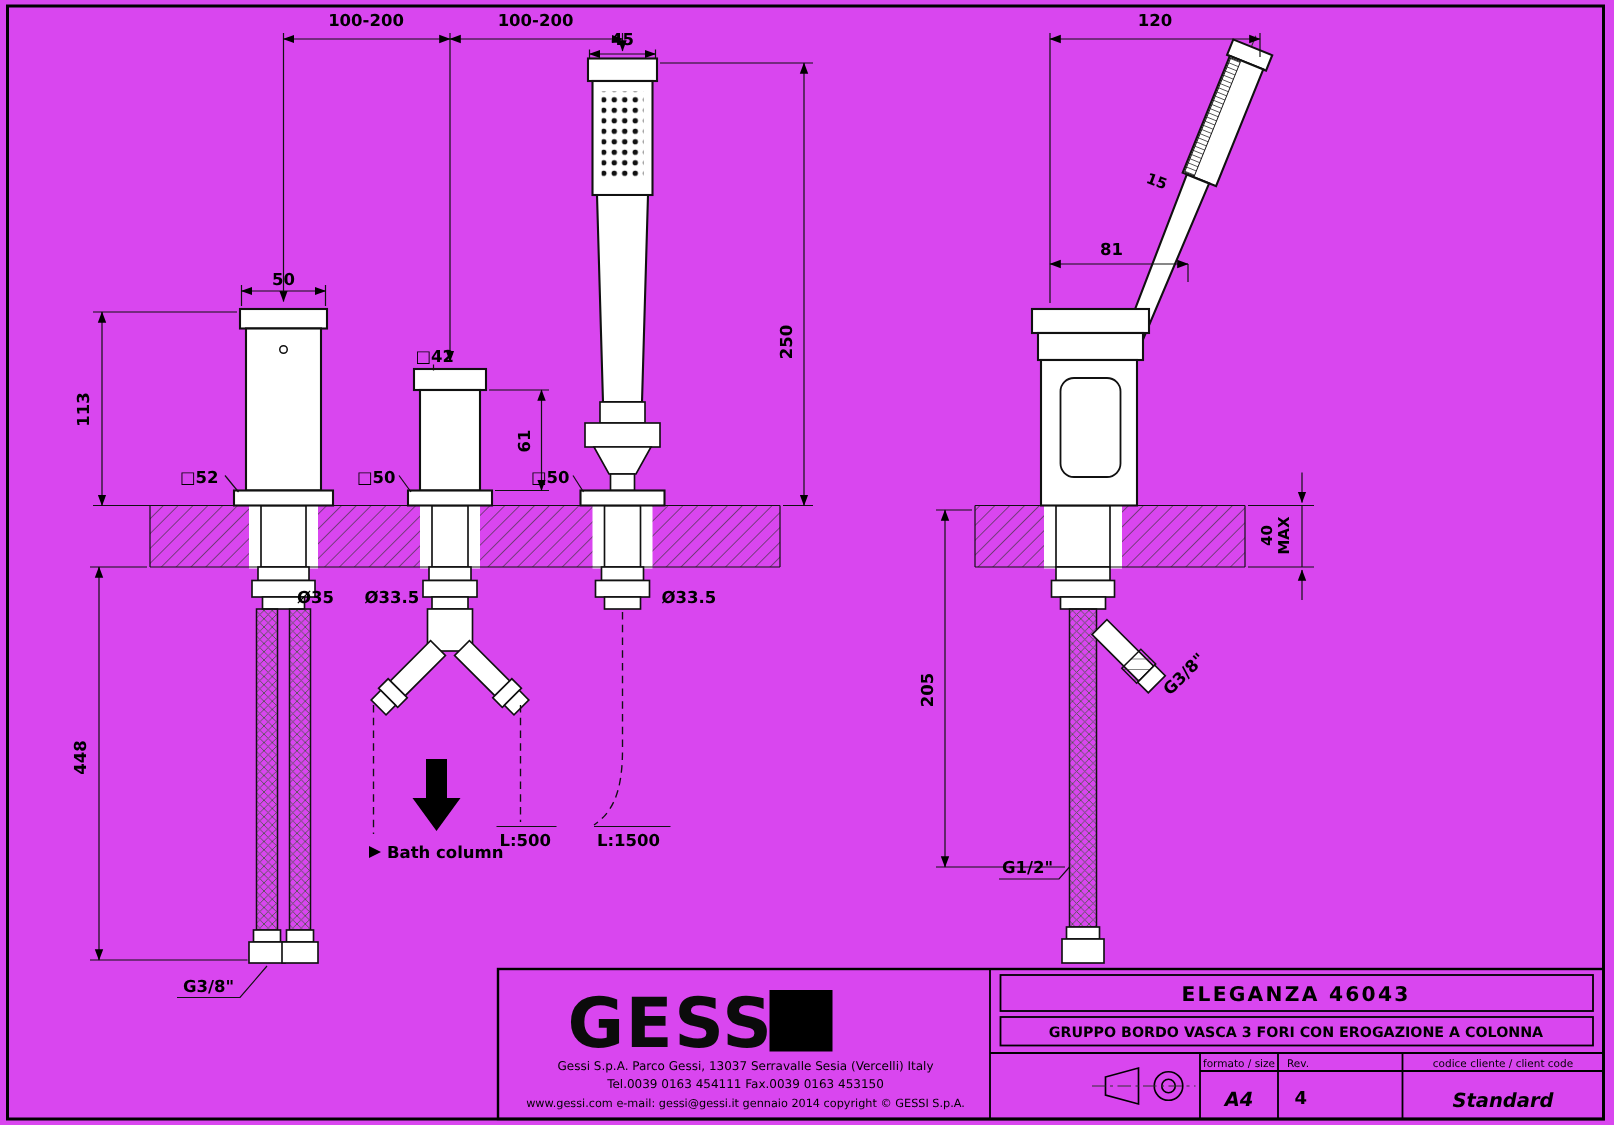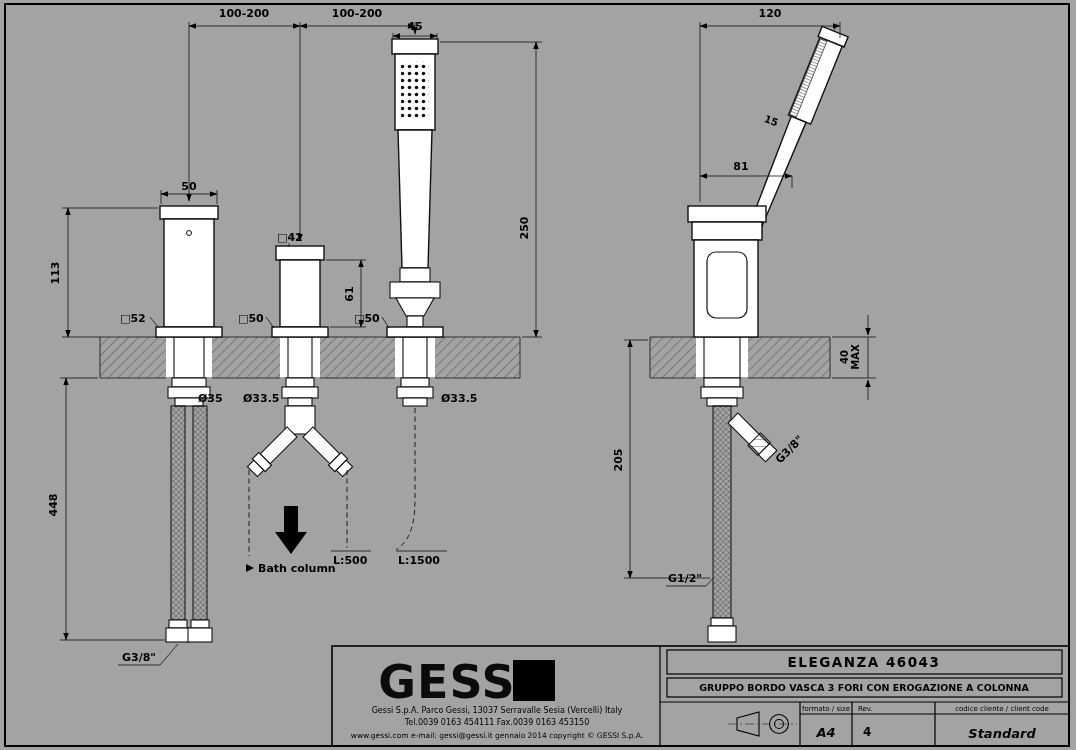--- a/index.html
+++ b/index.html
@@ -1,16 +1,16 @@
 <!DOCTYPE html>
 <html><head>
 <meta charset="utf-8">
 <style>
   html,body { margin:0; padding:0; background:#e8e8e8; }
-  .page { width:1076px; height:750px; background:#a3a3a3; position:relative; overflow:hidden; }
+  .page { width:1076px; height:750px; background:#d946ef; position:relative; overflow:hidden; }
   svg { font-family:"DejaVu Sans", sans-serif; display:block; }
   .ol  { stroke:#111; stroke-width:1.4; fill:#fff; }
   .ol2 { stroke:#111; stroke-width:1.1; fill:#fff; }
   .dl  { stroke:#111; stroke-width:0.8; fill:none; }
   .dsh { stroke:#111; stroke-width:0.9; fill:none; stroke-dasharray:5 3.5; }
   .cl  { stroke:#333; stroke-width:0.7; fill:none; stroke-dasharray:9 3 2 3; }
   .tb  { stroke:#000; fill:none; stroke-width:1.2; }
   .tbx { stroke:#000; fill:none; stroke-width:1.6; }
   text.d { font-size:11px; font-weight:bold; fill:#000; }
   text.s { font-size:10px; font-weight:bold; fill:#000; }

